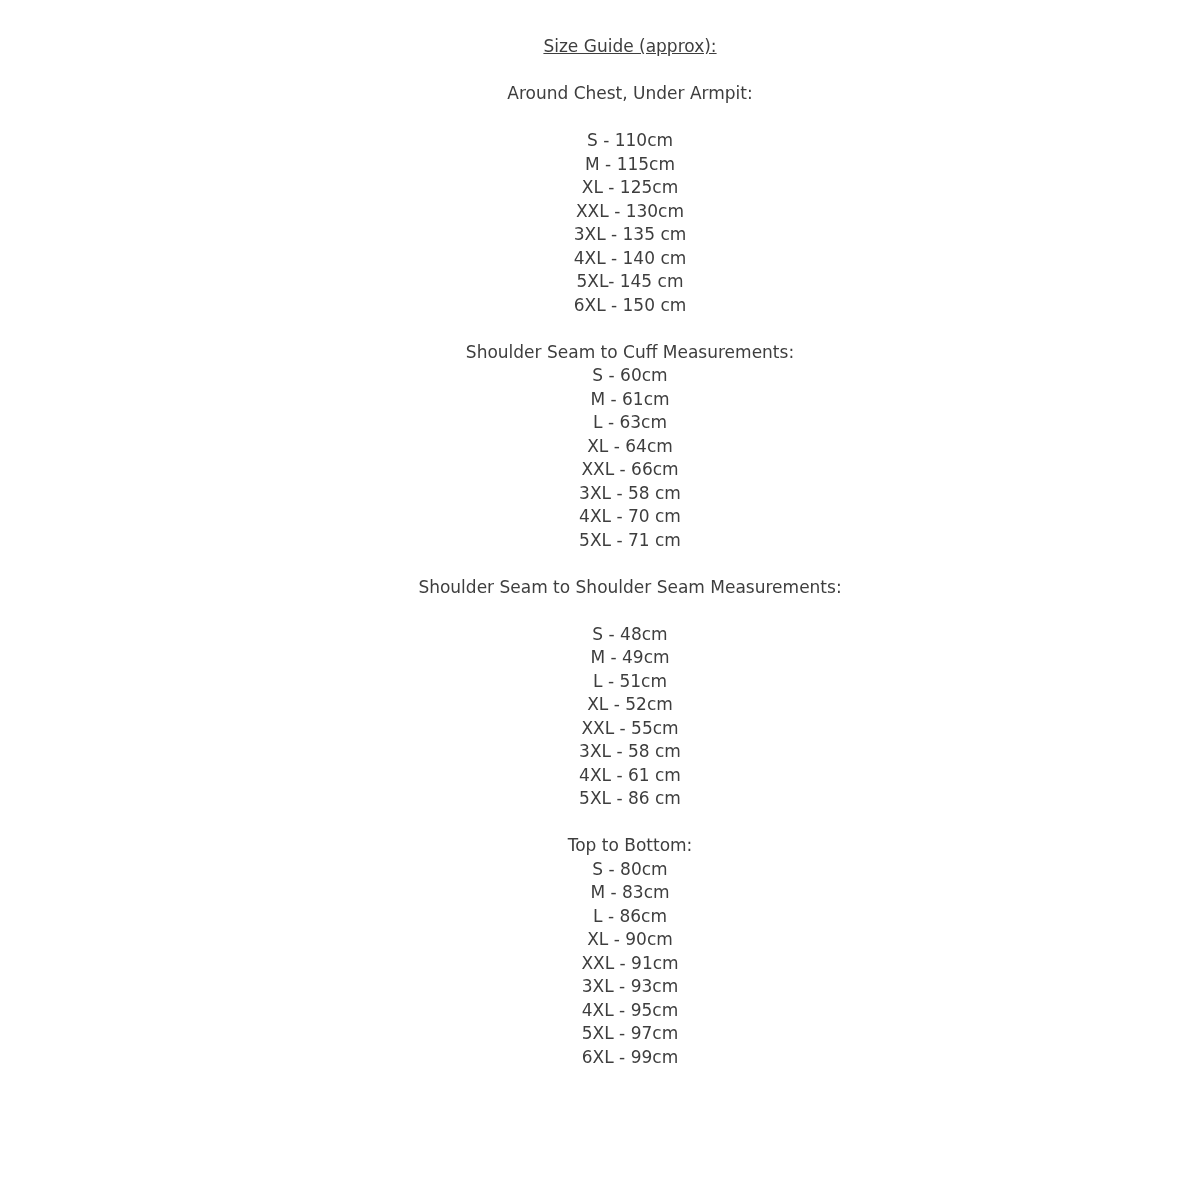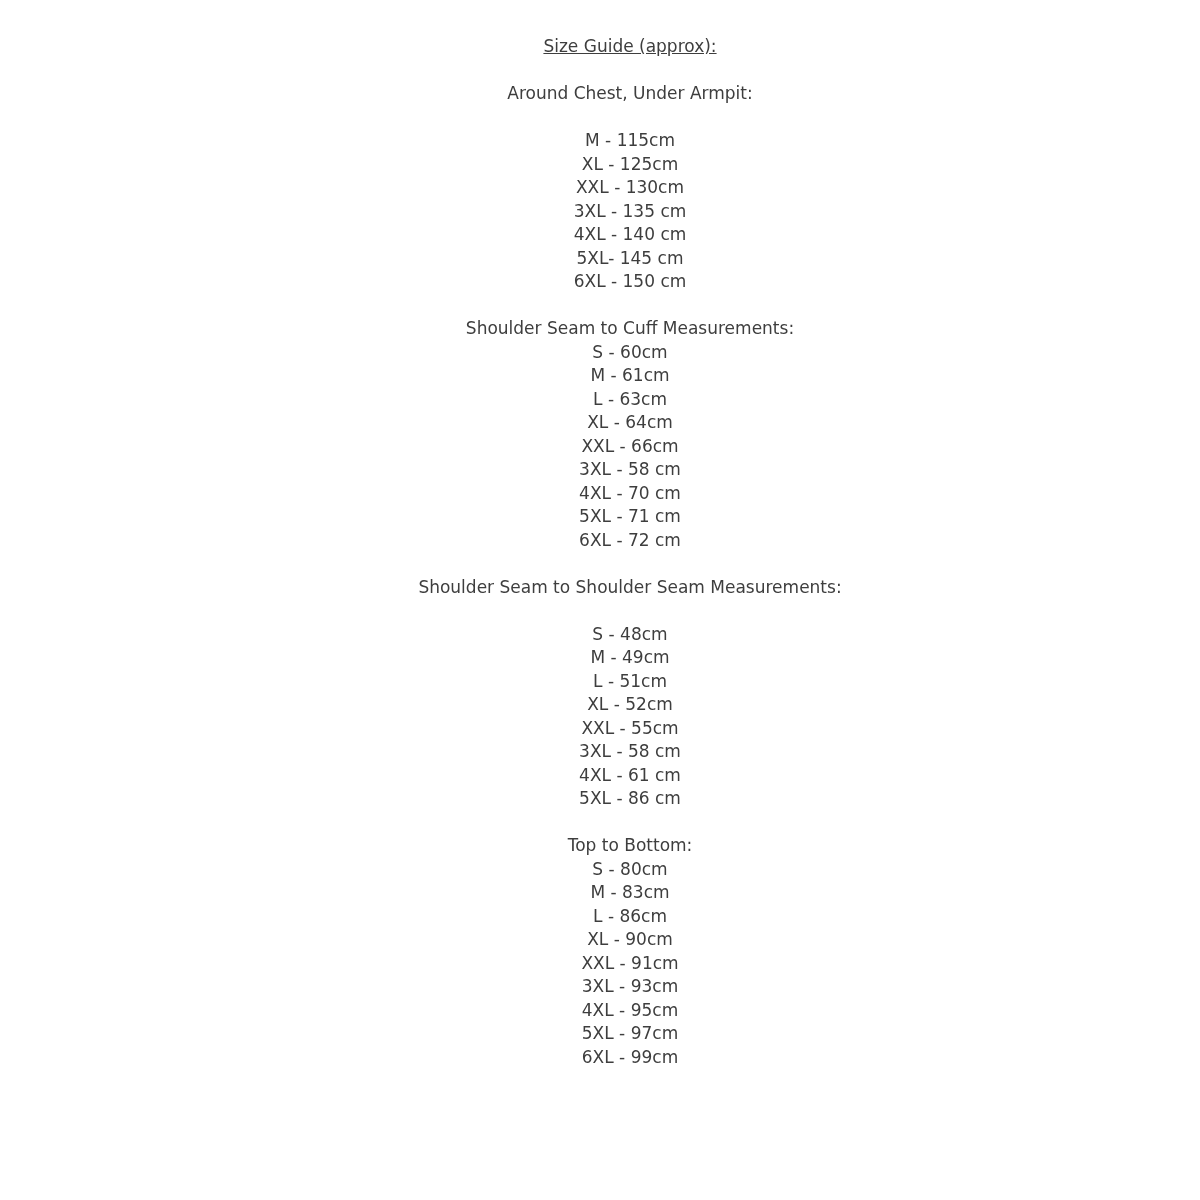--- a/index.html
+++ b/index.html
@@ -38,39 +38,39 @@
 </head>
 <body>
 
 <div class="size-guide">
 
   <div class="line title">Size Guide (approx):</div>
   <div class="spacer"></div>
 
   <div class="line heading">Around Chest, Under Armpit:</div>
   <div class="spacer"></div>
+  <div class="line">S - 110cm</div>
   <div class="line">M - 115cm</div>
   <div class="line">XL - 125cm</div>
   <div class="line">XXL - 130cm</div>
   <div class="line">3XL - 135 cm</div>
   <div class="line">4XL - 140 cm</div>
   <div class="line">5XL- 145 cm</div>
   <div class="line">6XL - 150 cm</div>
   <div class="spacer"></div>
 
   <div class="line heading">Shoulder Seam to Cuff Measurements:</div>
   <div class="line">S - 60cm</div>
   <div class="line">M - 61cm</div>
   <div class="line">L - 63cm</div>
   <div class="line">XL - 64cm</div>
   <div class="line">XXL - 66cm</div>
   <div class="line">3XL - 58 cm</div>
   <div class="line">4XL - 70 cm</div>
   <div class="line">5XL - 71 cm</div>
-  <div class="line">6XL - 72 cm</div>
   <div class="spacer"></div>
 
   <div class="line heading">Shoulder Seam to Shoulder Seam Measurements:</div>
   <div class="spacer"></div>
   <div class="line">S - 48cm</div>
   <div class="line">M - 49cm</div>
   <div class="line">L - 51cm</div>
   <div class="line">XL - 52cm</div>
   <div class="line">XXL - 55cm</div>
   <div class="line">3XL - 58 cm</div>

